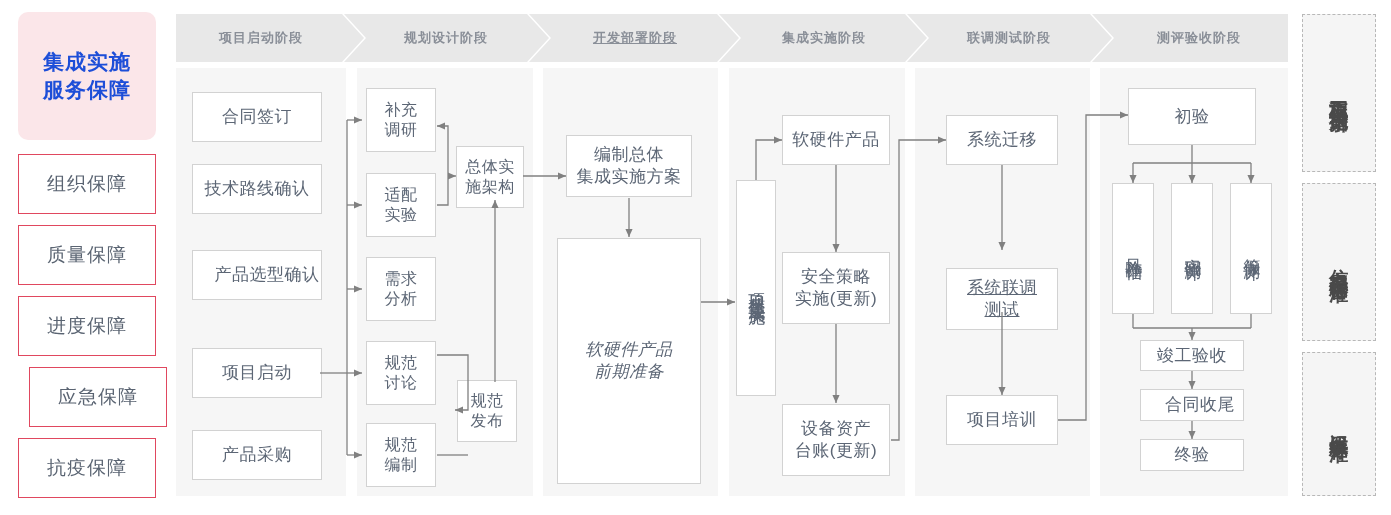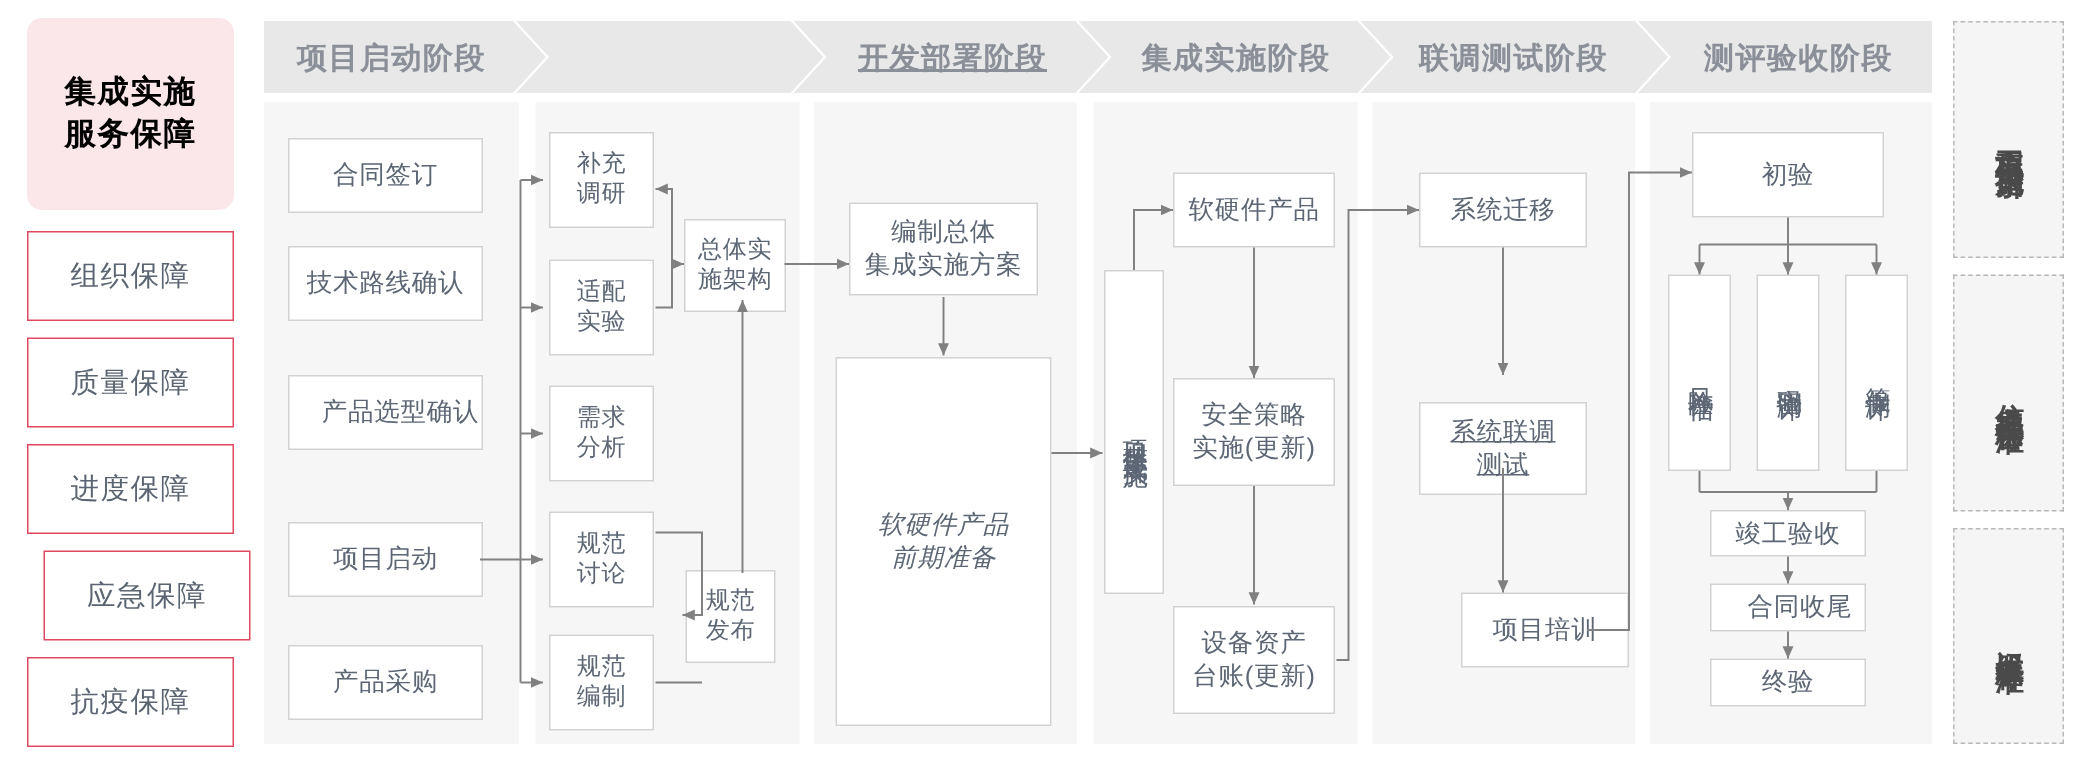--- a/index.html
+++ b/index.html
@@ -14,40 +14,40 @@
     background:#ffffff;
     overflow:hidden;
   }
   .abs{position:absolute;box-sizing:border-box;}
 
   
   .guar-title{
     left:18px; top:12px; width:138px; height:128px;
     background:#FBE6E9; border-radius:10px;
     display:flex; align-items:center; justify-content:center;
-    color:#000000; font-weight:bold; font-size:21px; line-height:1.35;
+    color:#1d4ed8; font-weight:bold; font-size:21px; line-height:1.35;
     text-align:center; letter-spacing:1px;
   }
   .guar-item{
     left:18px; width:138px; height:60px;
     border:1.5px solid #E0485F;
     background:#ffffff;
     display:flex; align-items:center; justify-content:center;
     color:#5A6472; font-size:19px; letter-spacing:1px;
   }
 
   
   .hdr-band{
     left:176px; top:14px; width:1112px; height:48px;
     background:#E8E8E8;
   }
   .hdr-cell{
     top:14px; height:48px;
     display:flex; align-items:center; justify-content:center;
-    color:#8A8F98; font-weight:bold; font-size:20px; letter-spacing:1px;
+    color:#8A8F98; font-weight:bold; font-size:13px; letter-spacing:1px;
     z-index:3;
   }
   .hdr-sep{
     top:14px; width:24px; height:48px; z-index:4;
     background:#ffffff;
     clip-path:polygon(0 0, 2px 0, 24px 24px, 2px 48px, 0 48px, 22px 24px);
   }
 
   
   .col-panel{ top:68px; height:428px; background:#F6F6F6; }
@@ -101,20 +101,21 @@
   <div class="abs guar-item" style="top:367px;margin-left:11px;">
     <span>应急保障</span>
   </div>
   <div class="abs guar-item" style="top:438px;">
     <span>抗疫保障</span>
   </div>
 
   <div class="abs hdr-band"></div>
 
   <div class="abs hdr-cell" style="left:176px;width:170px;">项目启动阶段</div>
+  <div class="abs hdr-cell" style="left:361px;width:170px;">规划设计阶段</div>
   <div class="abs hdr-cell" style="left:546px;width:178px;text-decoration:underline;">开发部署阶段</div>
   <div class="abs hdr-cell" style="left:739px;width:170px;">集成实施阶段</div>
   <div class="abs hdr-cell" style="left:924px;width:170px;">联调测试阶段</div>
   <div class="abs hdr-cell" style="left:1109px;width:180px;">测评验收阶段</div>
 
   <div class="abs hdr-sep" style="left:342px;"></div>
   <div class="abs hdr-sep" style="left:527px;"></div>
   <div class="abs hdr-sep" style="left:717px;"></div>
   <div class="abs hdr-sep" style="left:905px;"></div>
   <div class="abs hdr-sep" style="left:1090px;"></div>
@@ -216,21 +217,21 @@
   <div class="abs node vert" style="left:736px;top:180px;width:40px;height:216px;">项目整体集成实施</div>
   <div class="abs node" style="left:782px;top:115px;width:108px;height:50px;">软硬件产品</div>
   <div class="abs node" style="left:782px;top:252px;width:108px;height:72px;white-space:pre-line;">安全策略
 实施(更新)</div>
   <div class="abs node" style="left:782px;top:404px;width:108px;height:72px;white-space:pre-line;">设备资产
 台账(更新)</div>
 
   <div class="abs node" style="left:946px;top:115px;width:112px;height:50px;">系统迁移</div>
   <div class="abs node" style="left:946px;top:268px;width:112px;height:62px;white-space:pre-line;text-decoration:underline;">系统联调
 测试</div>
-  <div class="abs node" style="left:974px;top:395px;width:112px;height:50px;">项目培训</div>
+  <div class="abs node" style="left:946px;top:395px;width:112px;height:50px;">项目培训</div>
 
   <div class="abs node" style="left:1128px;top:88px;width:128px;height:57px;">初验</div>
   <div class="abs node vert" style="left:1112px;top:183px;width:42px;height:131px;">风险评估</div>
   <div class="abs node vert" style="left:1171px;top:183px;width:42px;height:131px;">密码测评</div>
   <div class="abs node vert" style="left:1230px;top:183px;width:42px;height:131px;">等保测评</div>
   <div class="abs node" style="left:1140px;top:340px;width:104px;height:31px;">竣工验收</div>
   <div class="abs node" style="left:1140px;top:389px;width:104px;height:32px;padding-left:16px;">合同收尾</div>
   <div class="abs node" style="left:1140px;top:439px;width:104px;height:32px;">终验</div>
 
   <div class="abs std-box" style="top:14px;height:158px;">

